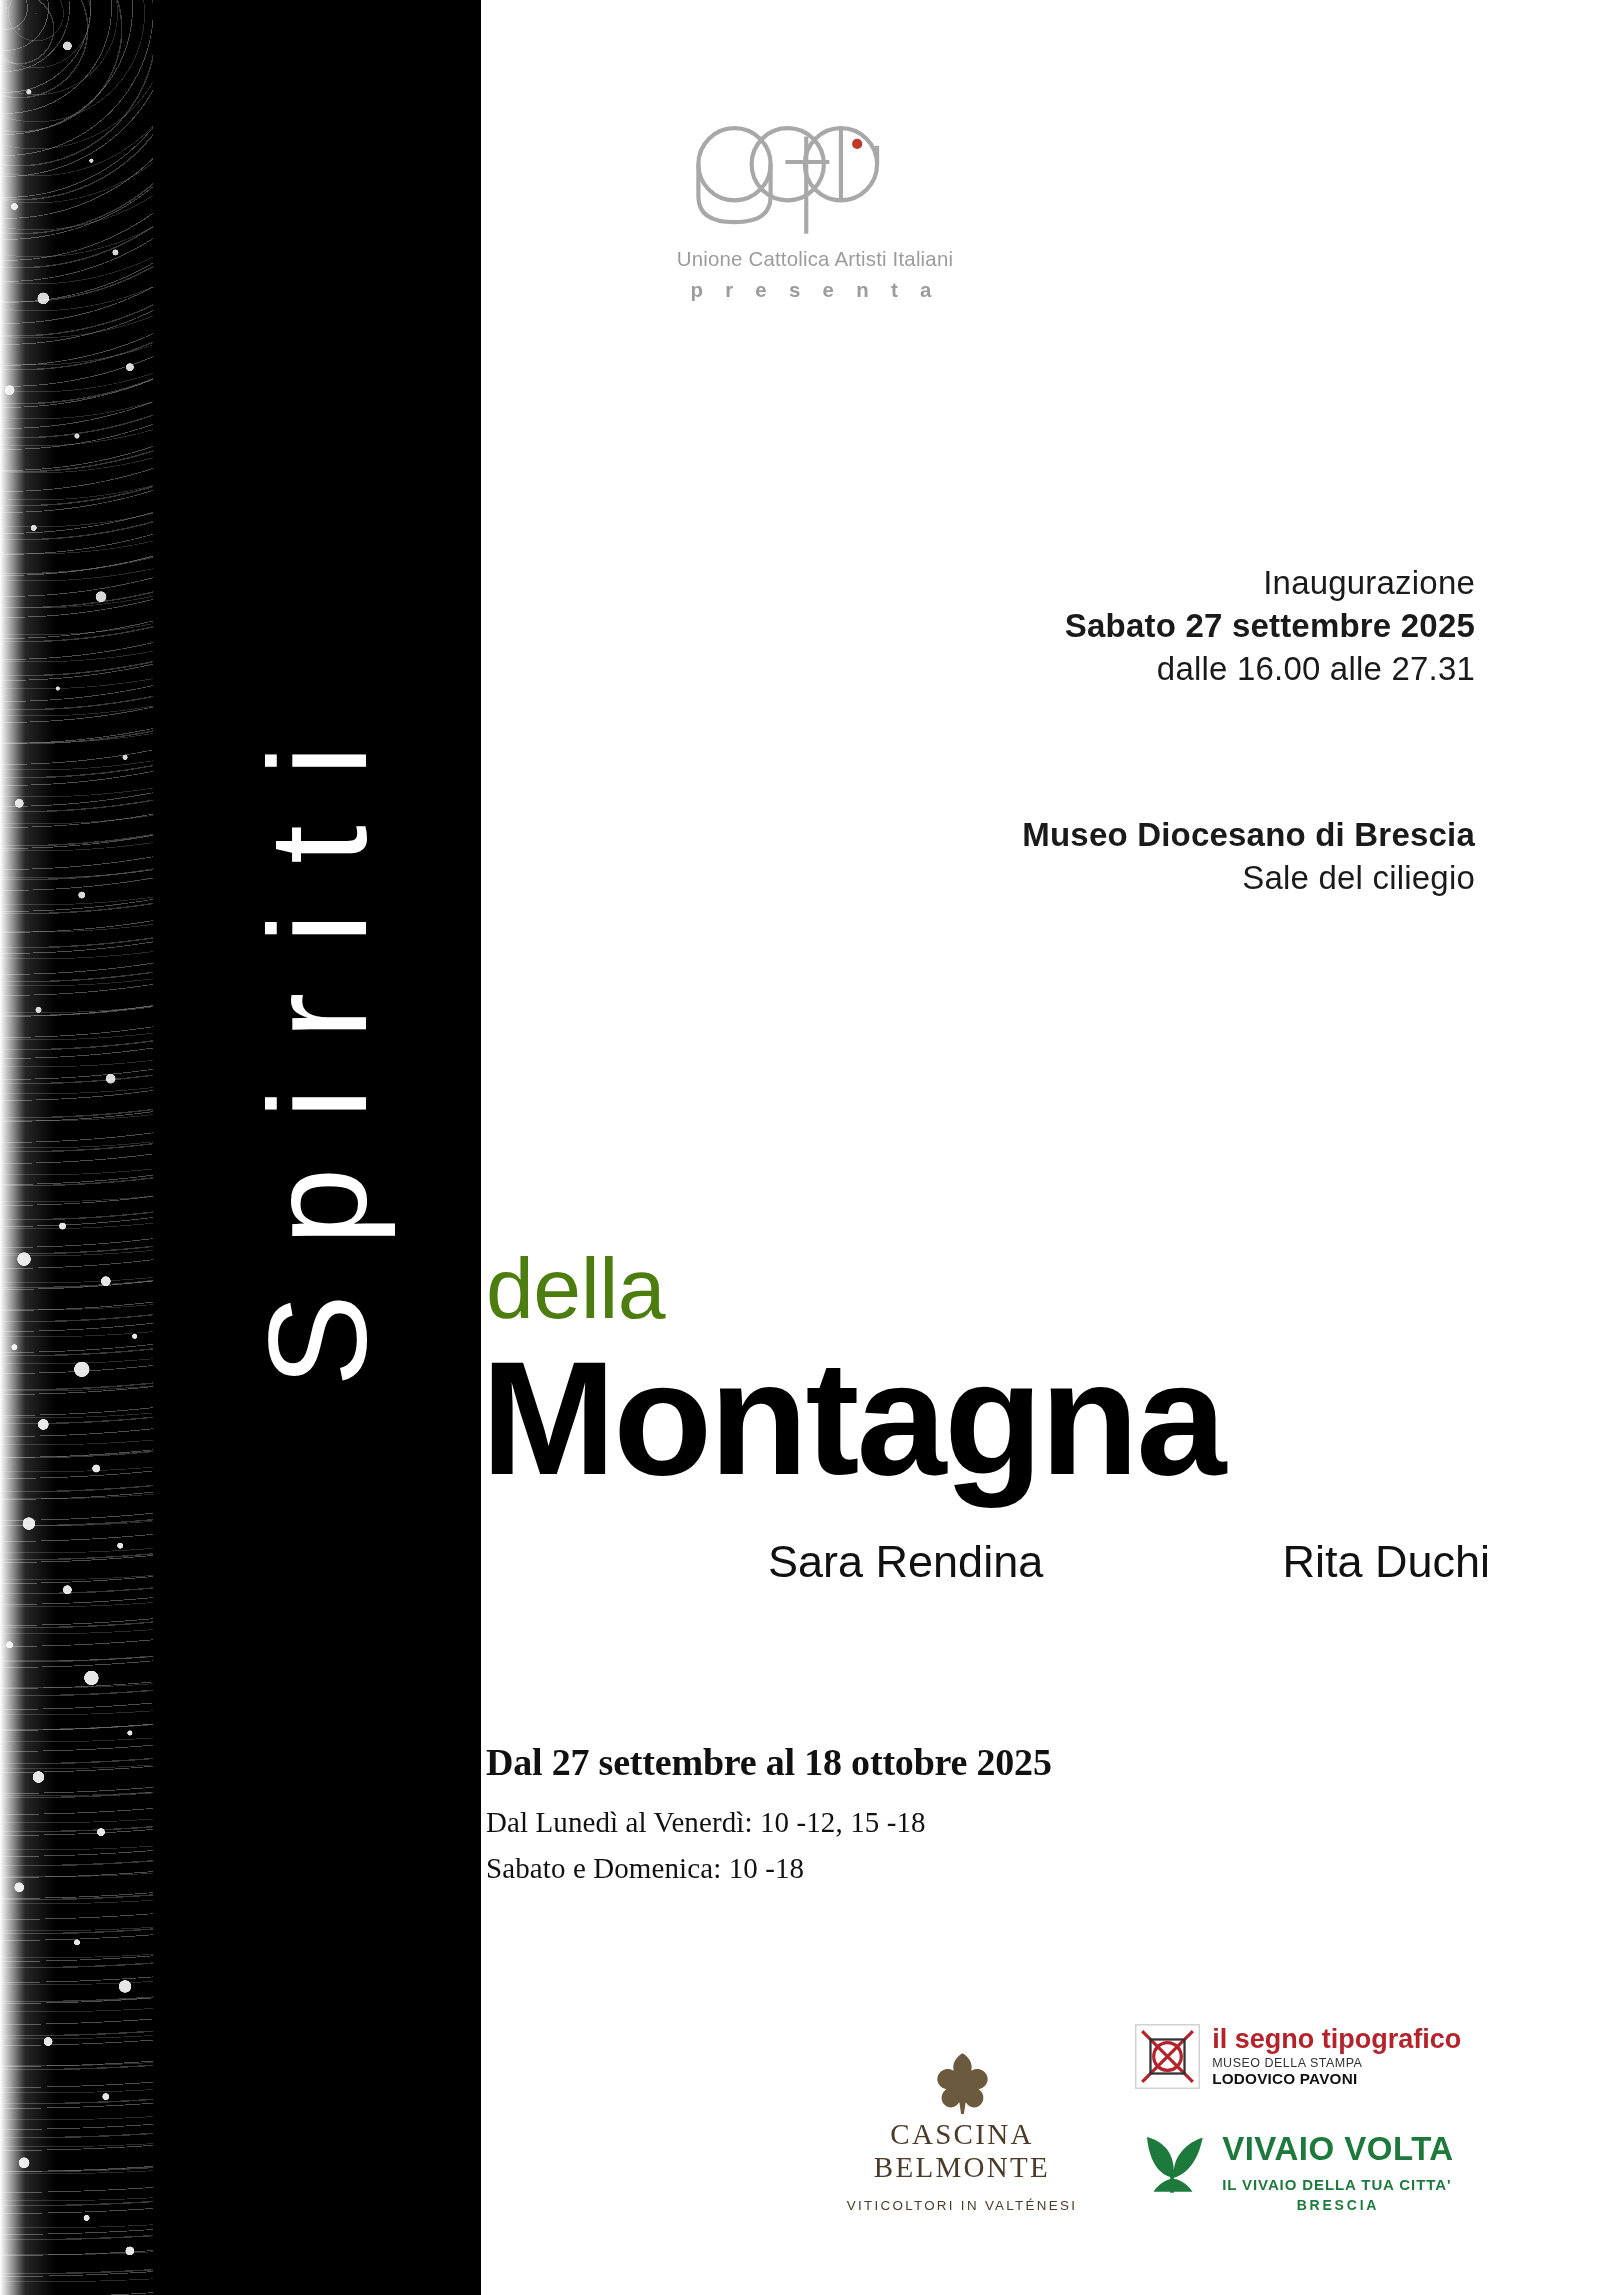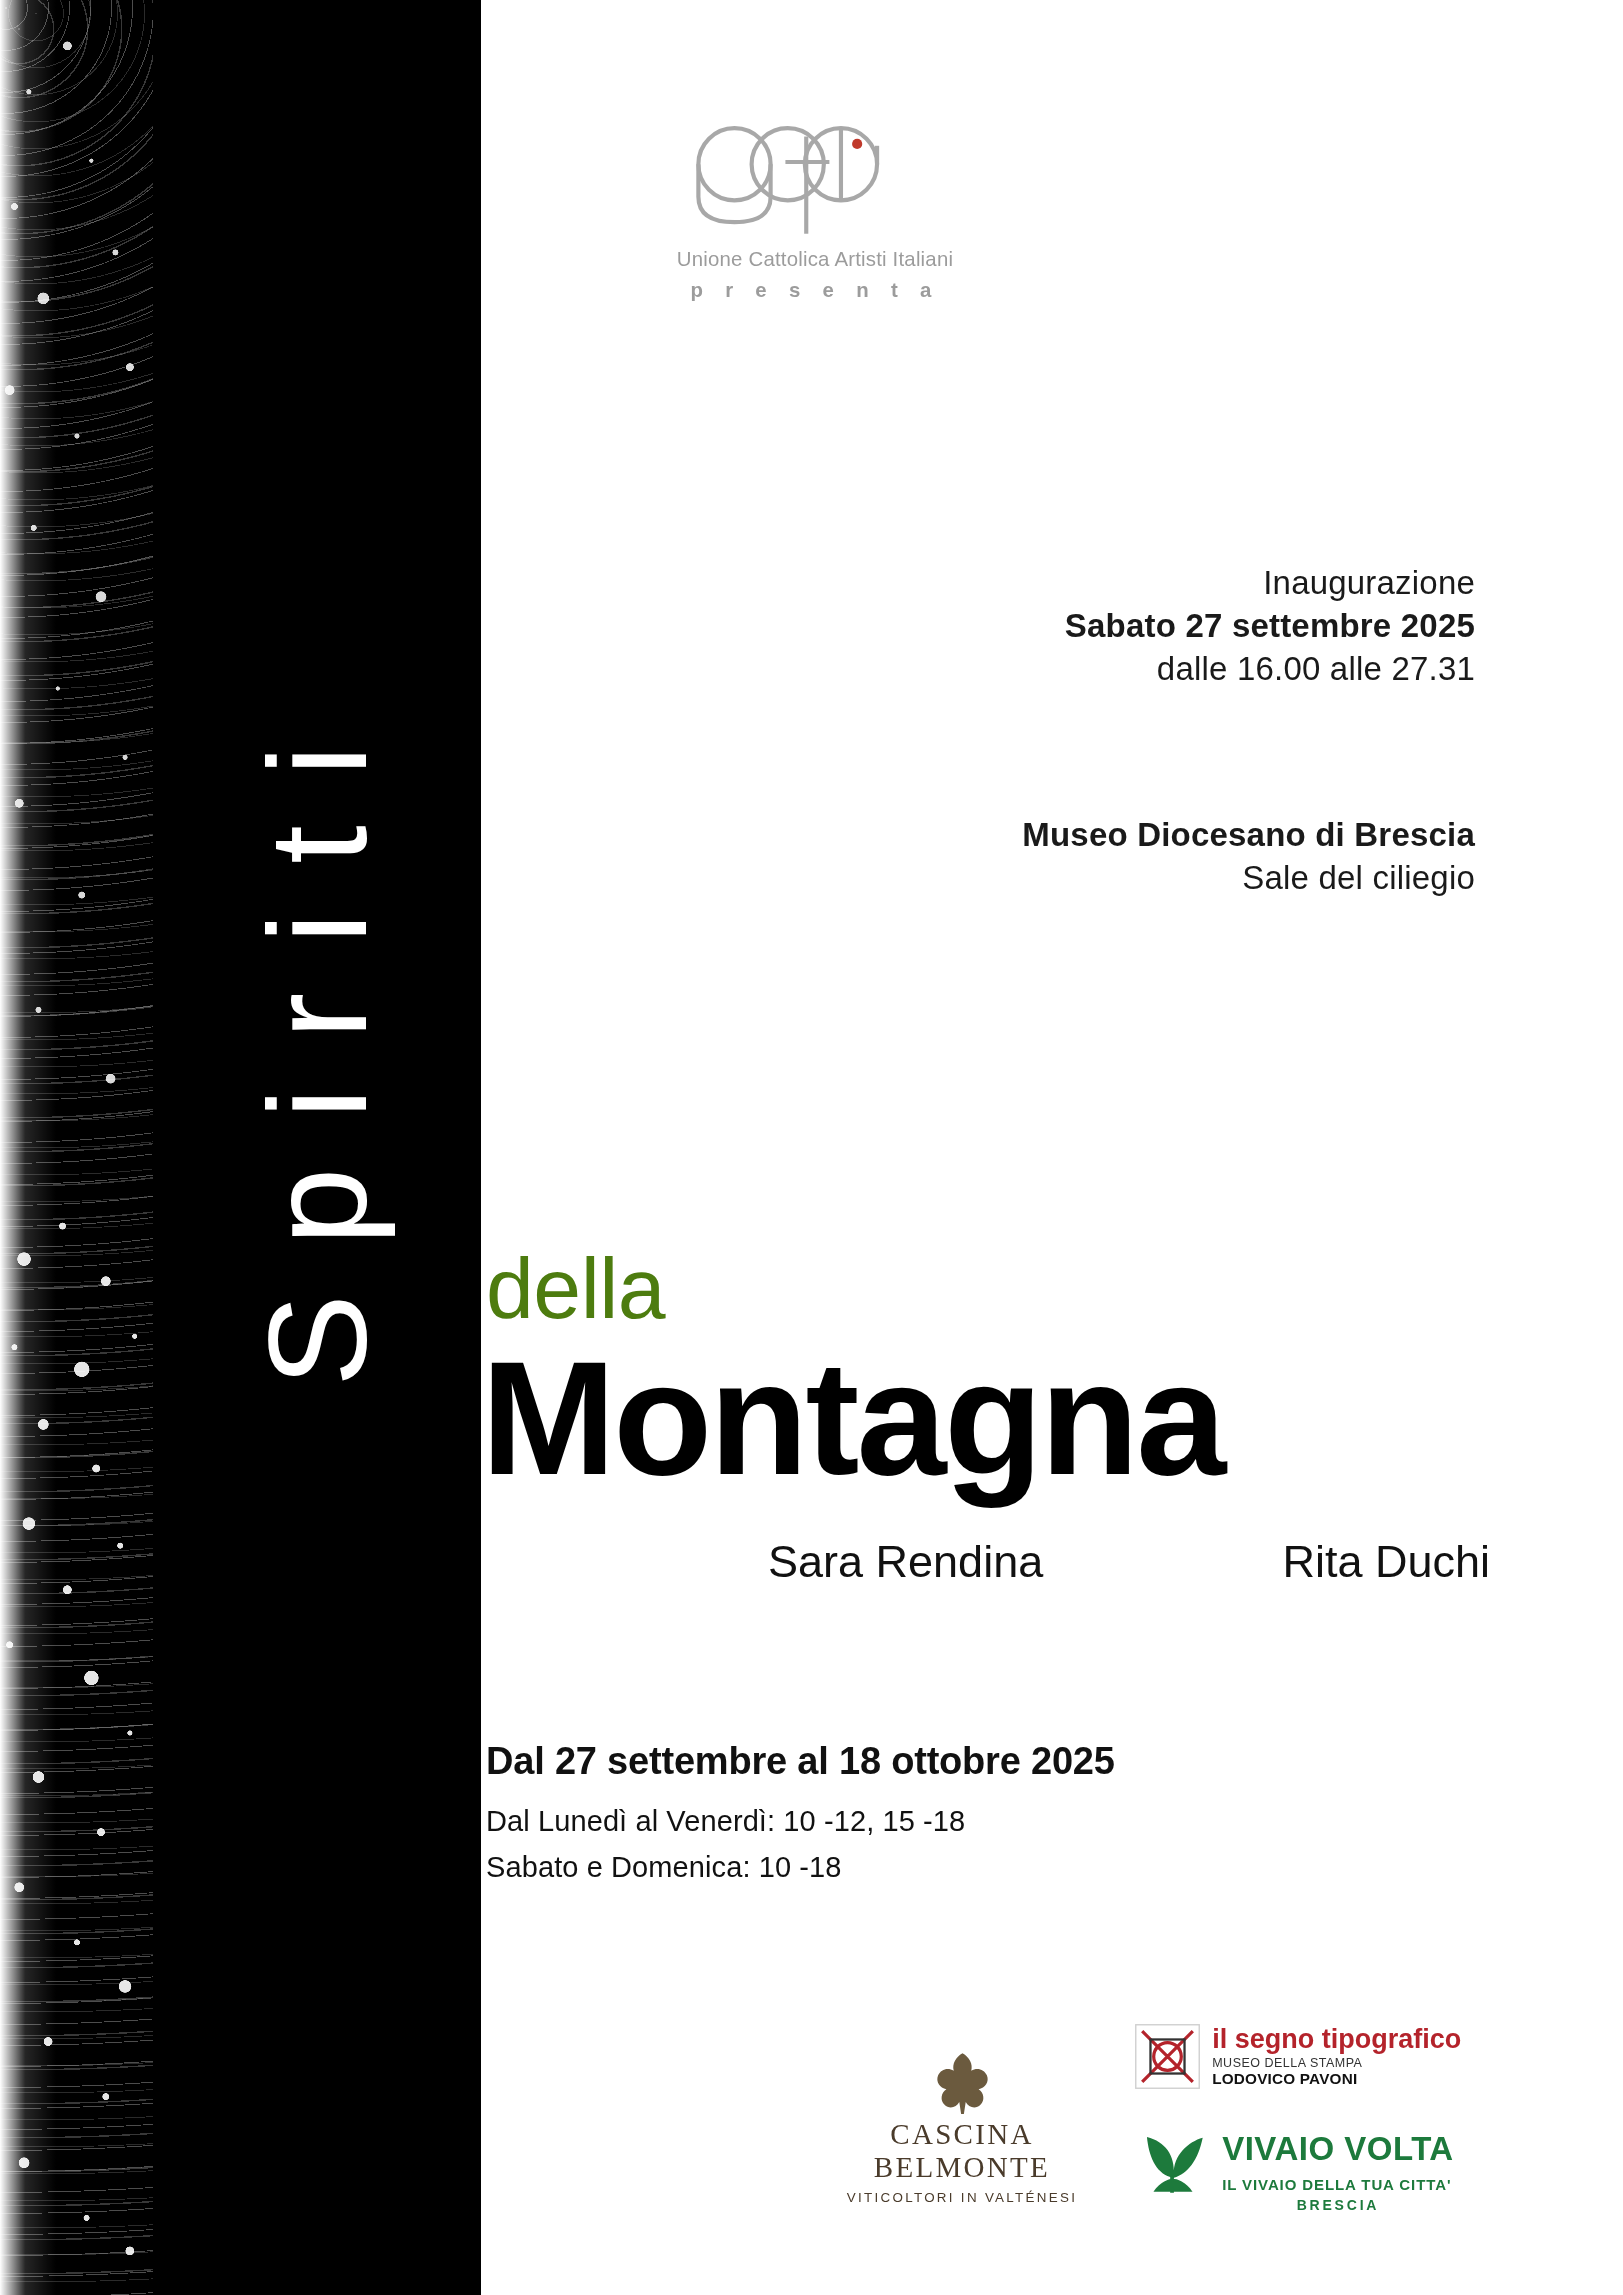--- a/index.html
+++ b/index.html
@@ -234,21 +234,21 @@
     color: #111;
     letter-spacing: 0px;
     gap: 8px;
   }
 
   
   .dates {
     position: absolute;
     left: 486px;
     top: 1740px;
-    font-family: Liberation Sans, sans-serif;
+    font-family: Liberation Serif, serif;
     color: #111;
   }
   .dates .head {
     font-size: 38px;
     font-weight: bold;
     letter-spacing: -0.2px;
     margin-bottom: 15.7px;
   }
   .dates .row {
     font-size: 29px;
@@ -280,21 +280,21 @@
   .spon-belmonte .name {
     font-size: 29px;
     letter-spacing: 2.3px;
     color: #4a3b2b;
     font-family: "Liberation Serif", serif;
   }
   .spon-belmonte .sub {
     font-size: 13.4px;
     letter-spacing: 2.3px;
     color: #4a3b2b;
-    margin-top: 6px;
+    margin-top: 14px;
     font-family: "Liberation Sans", sans-serif;
   }
 
   .spon-segno {
     position: absolute;
     left: 319px;
     top: 0;
     width: 379px;
     display: flex;
     align-items: center;

